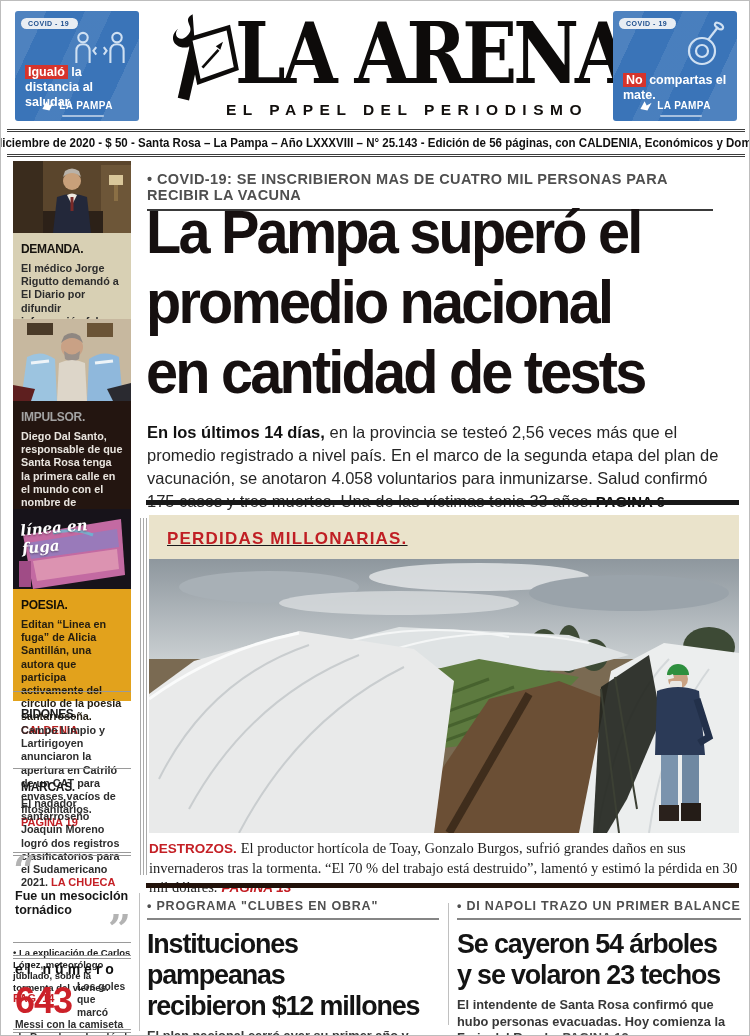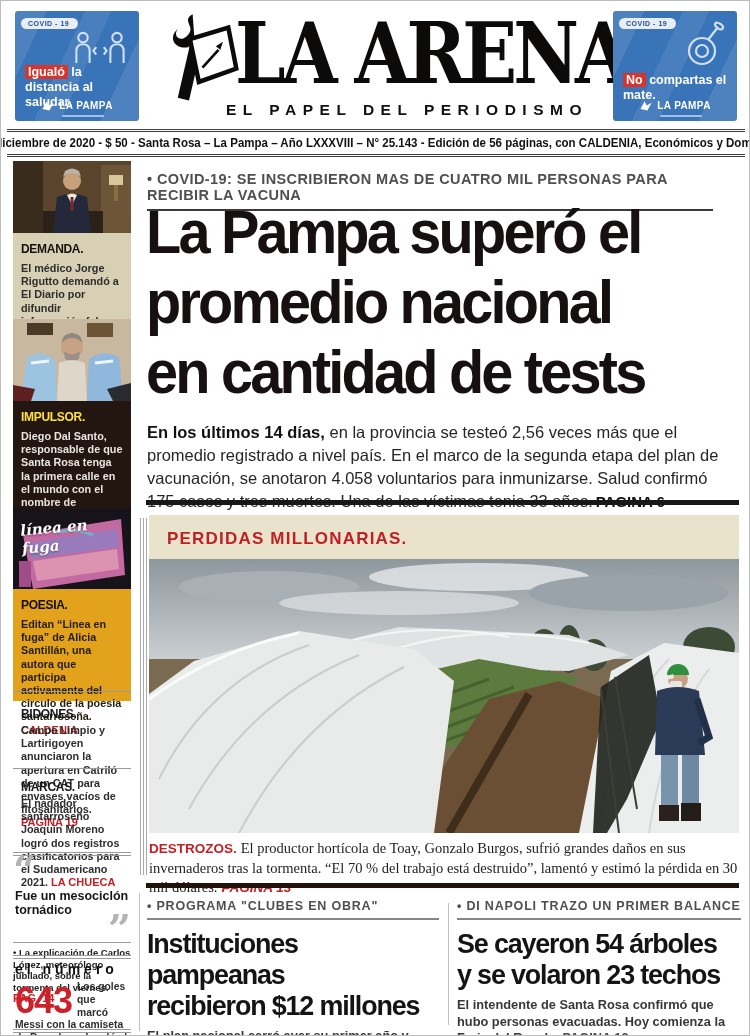--- a/index.html
+++ b/index.html
@@ -53,21 +53,21 @@
   .sb { position:absolute; left:12px; width:118px; }
   .sb-photo { overflow:hidden; }
   .sb-photo svg { display:block; }
   .sb-box { padding:9px 8px 0 8px; }
   .sb-title { font-size:12px; font-weight:900; letter-spacing:-.3px; }
   .sb-text { margin-top:6px; font-size:10.8px; line-height:13.2px; font-weight:700; color:#2d2d2d; }
   .sb-ref { font-size:11px; font-weight:900; color:#141414; }
   .demanda { top:232px; height:86px; background:#d8d0b4; }
   .demanda .sb-title { color:#15120e; }
   .impulsor { top:400px; height:108px; background:#231510; }
-  .impulsor .sb-title { color:#fde047; }
+  .impulsor .sb-title { color:#a3a3a3; }
   .impulsor .sb-text { color:#e9e5df; }
   .impulsor .sb-ref { color:#fff; }
   .poesia { top:588px; height:112px; background:#e2a21c; }
   .poesia .sb-title { color:#140f06; }
   .poesia .sb-text { color:#241d10; }
   .poesia .sb-ref { color:#b61f1f; }
   .bidones { top:697px; }
   .marcas { top:773px; }
   .bidones .sb-text, .marcas .sb-text { margin-top:3px; }
   .ref-red { color:#c41f25; font-weight:900; }
@@ -98,21 +98,21 @@
     position:absolute; left:146px; top:420px; width:592px;
     font-size:16.5px; line-height:23px; color:#262626;
   }
   .deck-lead { font-weight:900; color:#111; }
   .deck-ref { font-weight:900; color:#0f0f0f; font-size:15px; margin-left:3px; }
   .rule-thick1 { position:absolute; left:145px; top:499px; width:593px; height:5px; background:#181818; }
   .rule-thick2 { position:absolute; left:145px; top:882px; width:593px; height:5px; background:#22120a; }
   
   .triple-lines { position:absolute; left:139px; top:517px; width:7px; height:357px;
     background:repeating-linear-gradient(90deg,#a9a9a9 0 1px, transparent 1px 3px); }
-  .band { position:absolute; left:148px; top:514px; width:590px; height:44px; background:#eae3cb; }
+  .band { position:absolute; left:148px; top:514px; width:590px; height:44px; background:#eae3cb;text-decoration:underline; }
   .band-title { padding:14px 0 0 18px; font-size:17px; font-weight:900; letter-spacing:1.2px; color:#c01f24; }
   .main-photo { position:absolute; left:148px; top:558px; width:590px; height:274px; overflow:hidden; }
   .caption { position:absolute; left:148px; top:838px; width:590px;
     font-family:"Liberation Serif", serif; font-size:14.5px; line-height:19.5px; color:#1d1d1d; }
   .cap-lead { font-family:"Liberation Sans",sans-serif; color:#c41f25; font-weight:900; font-size:13.5px; margin-right:4px;margin-top:21px; }
   .cap-ref { font-family:"Liberation Sans",sans-serif; color:#c41f25; font-weight:900; font-size:13.5px; font-style:italic; margin-left:4px; }
   
   .bstory { position:absolute; top:898px; }
   .bstory.bleft { left:146px; width:292px; }
   .bstory.bright { left:456px; width:284px; }

